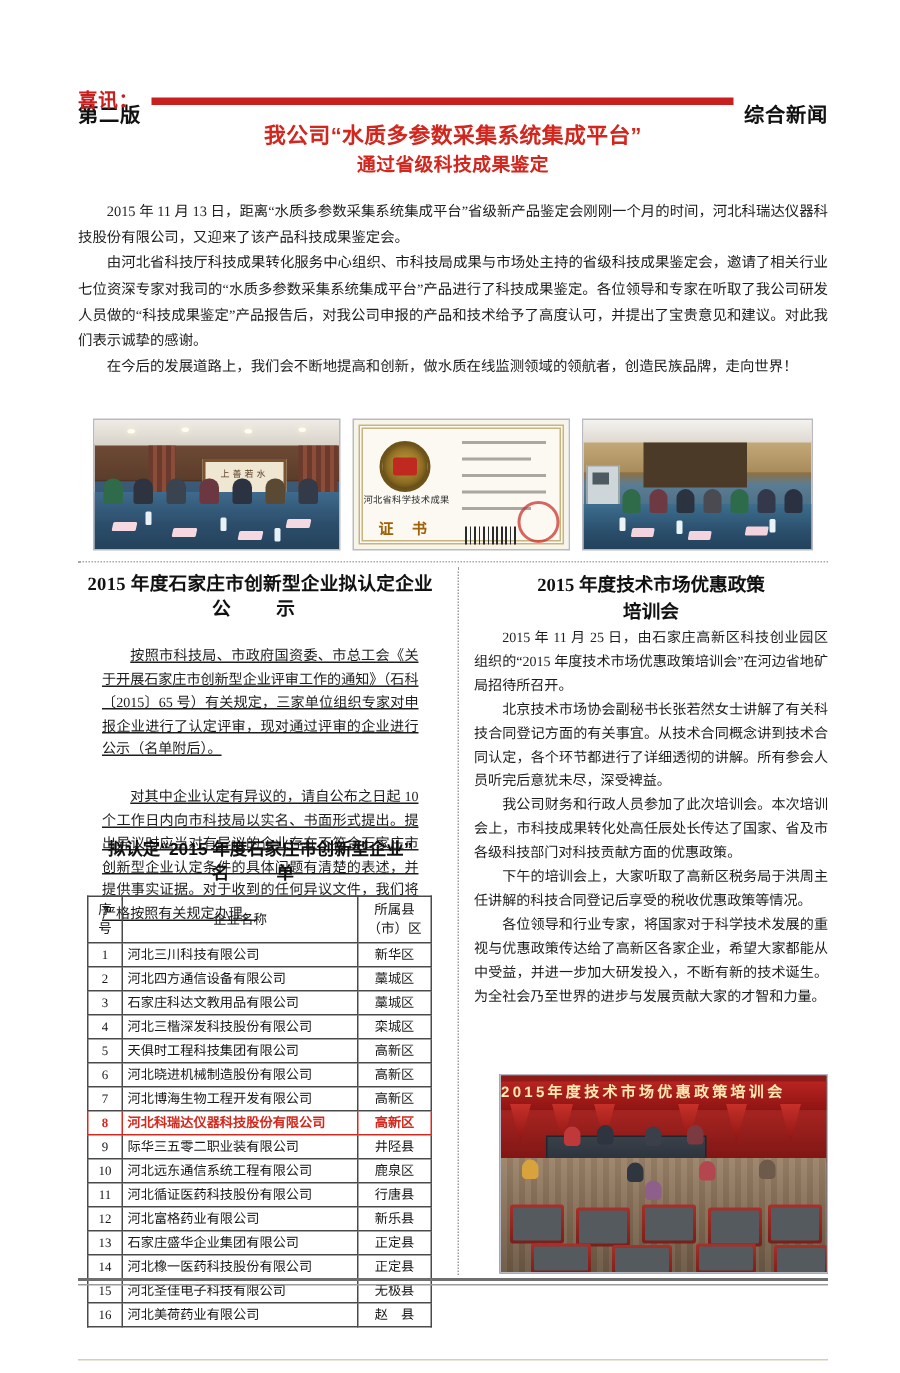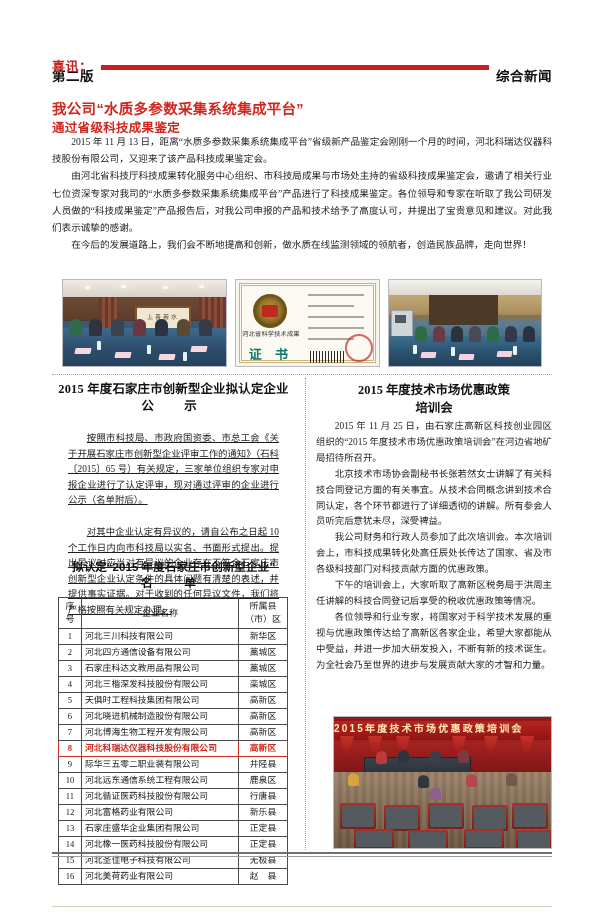--- a/index.html
+++ b/index.html
@@ -65,23 +65,23 @@
     font-weight: bold;
     font-size: 13px;
     color: #c8201f;
     letter-spacing: 0.5px;
   }
 
   
   .headline {
     position: absolute;
     left: 52px;
-    top: 100px;
+    top: 82px;
     width: 500px;
-    text-align: left;
+    text-align: center;
     color: #d1271f;
     font-family: "Liberation Sans", "DejaVu Sans", sans-serif;
     font-weight: bold;
   }
   .headline .l1 {
     font-size: 14.5px;
     line-height: 19px;
     letter-spacing: 0.3px;
   }
   .headline .l2 {
@@ -176,21 +176,21 @@
   .p2-seal::after {
     content:""; position:absolute; left:7px; top:9px; width:16px; height:12px;
     background:#c0291f; border-radius:2px;
   }
   .p2-title {
     position:absolute; left:6px; top:50px; width:58px; text-align:center;
     font-size:6.2px; color:#2a2a2a; letter-spacing:.2px; line-height:8px;
   }
   .p2-big {
     position:absolute; left:6px; top:64px; width:58px; text-align:center;
-    font-size:13px; font-weight:bold; color:#0f766e; letter-spacing:5px;
+    font-size:10px; font-weight:bold; color:#a16207; letter-spacing:5px;
   }
   .p2-lines { position:absolute; left:72px; top:14px; width:64px; }
   .p2-line { height:2px; background:#aaa6a0; margin-bottom:9px; }
   .p2-line.s { width:72%; }
   .p2-line.m { width:88%; }
   .p2-redstamp {
     position:absolute; right:6px; bottom:4px; width:24px; height:24px; border-radius:50%;
     border:2px solid rgba(200,40,35,.7);
   }
   .p2-barcode {

